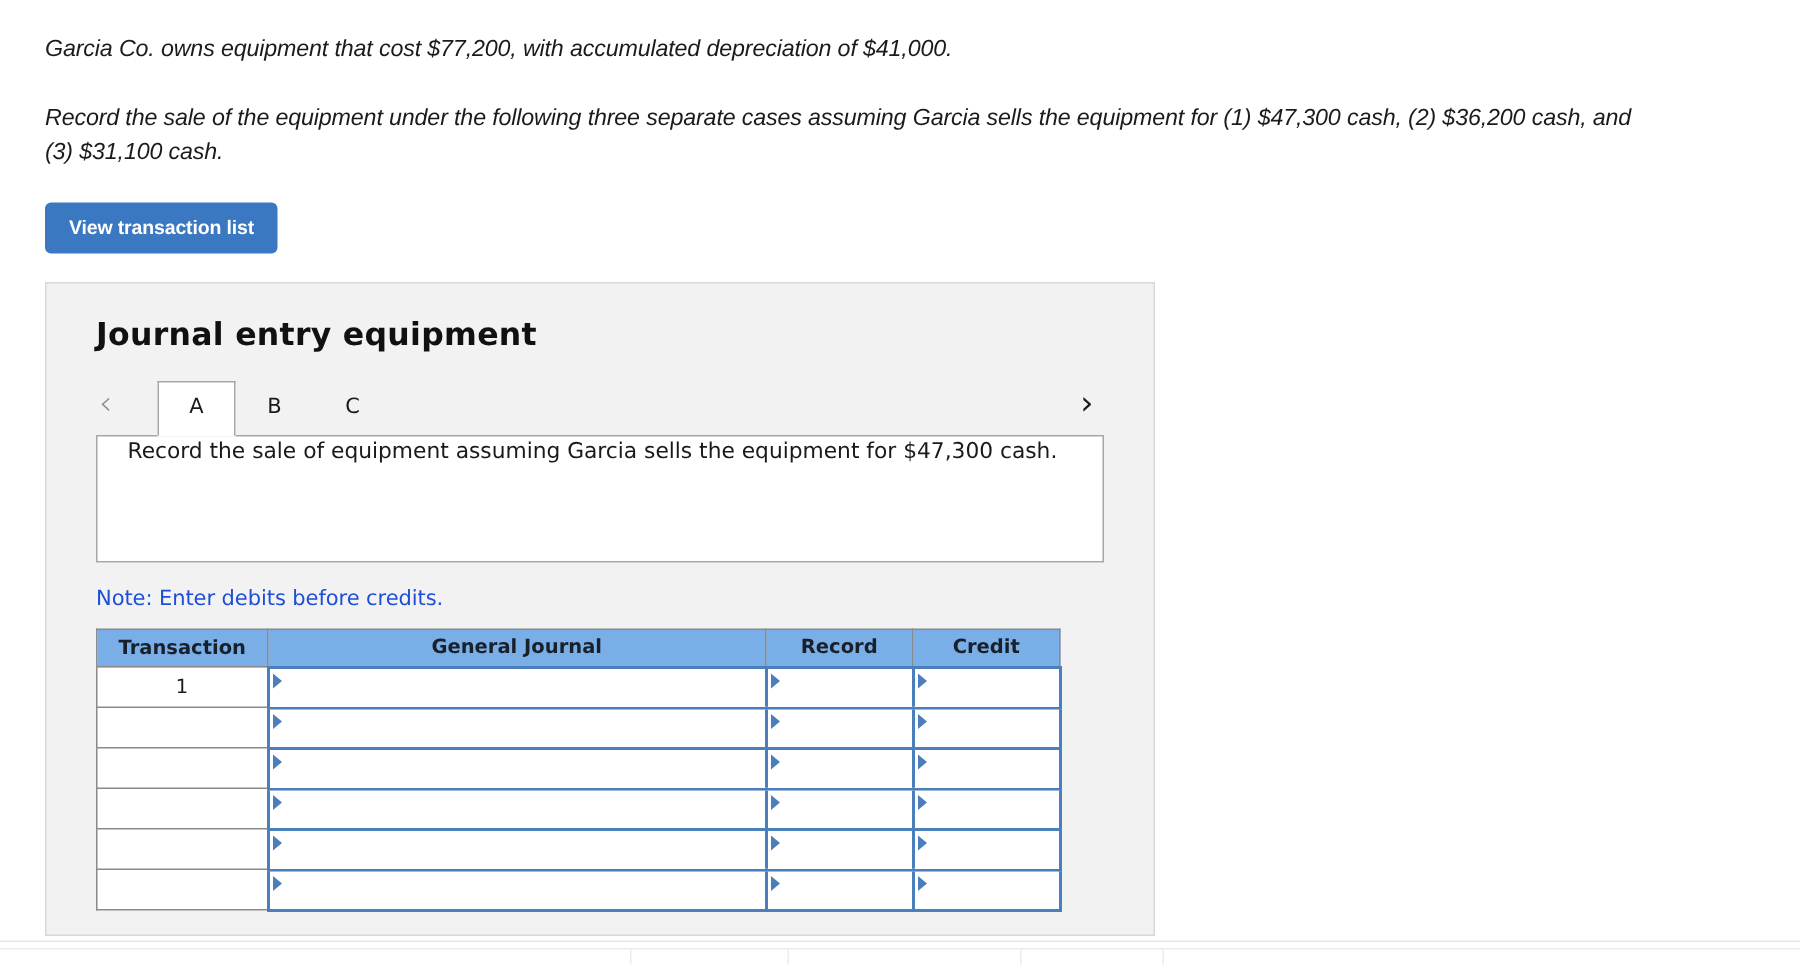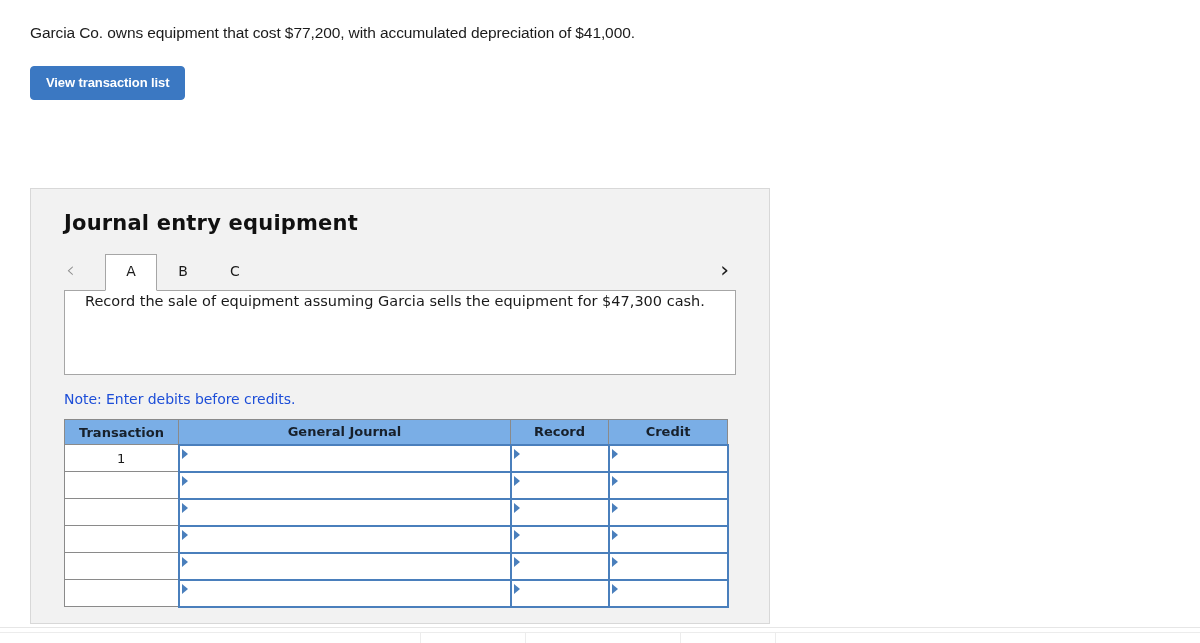--- a/index.html
+++ b/index.html
@@ -20,20 +20,21 @@
   
   .problem {
     padding: 22px 30px 0 30px;
   }
   .problem p {
     margin: 0;
     font-size: 15.5px;
     line-height: 1.45;
     color: #1b1b1b;
     letter-spacing: -0.1px;
+    font-style: italic;
   }
   .problem p.second {
     margin-top: 24px;
     max-width: 1060px;
   }
 
   
   .btn-row { padding: 22px 16px 0 30px; }
   .btn-view {
     display: inline-block;
@@ -160,21 +161,21 @@
     font-family: "DejaVu Sans", sans-serif;
     font-weight: bold;
     color: #17202b;
     height: 25px;
     padding: 0 4px;
     text-align: center;
   }
   th.c-trans  { width: 114px; }
   th.c-gj     { width: 332px; }
   th.c-debit  { width: 98px; }
-  th.c-credit { width: 119px; }
+  th.c-credit { width: 98px; }
 
   table.jtable td {
     height: 27px;
     padding: 0;
     vertical-align: middle;
   }
   td.trans-cell {
     border: 1px solid #8a8a8a;
     background: #ffffff;
     text-align: center;
@@ -236,20 +237,21 @@
     width: 1200px;
     height: 1px;
     background: #e6e6e6;
   }
 </style>
 </head>
 <body>
 
 <div class="problem">
   <p class="first">Garcia Co. owns equipment that cost $77,200, with accumulated depreciation of $41,000.</p>
+  <p class="second">Record the sale of the equipment under the following three separate cases assuming Garcia sells the equipment for (1) $47,300 cash, (2) $36,200 cash, and (3) $31,100 cash.</p>
 </div>
 
 <div class="btn-row">
   <button class="btn-view">View transaction list</button>
 </div>
 
 <div class="worksheet">
 
   <div class="ws-title">Journal entry equipment</div>
 

